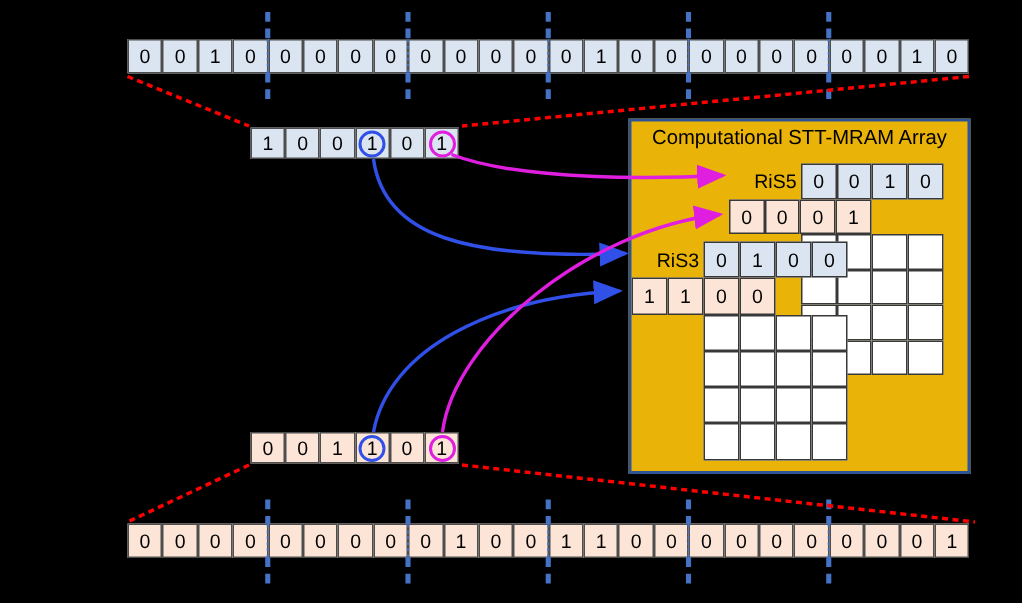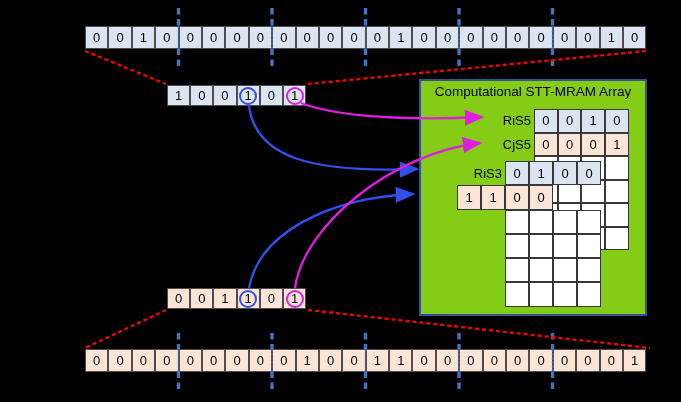--- a/index.html
+++ b/index.html
@@ -15,34 +15,34 @@
   .w24 .cell{width:23.4px;height:23px;}
   .w6  .cell{width:23.2px;height:21px;}
 
   .circle{position:absolute;left:50%;top:50%;width:18px;height:18px;margin:-9px 0 0 -9px;
           border-radius:50%;border:2px solid;box-sizing:border-box;}
   .circle.blue{border-color:#3050e8;}
   .circle.magenta{border-color:#e01ee0;}
 
   
   #mram-box{position:absolute;left:419px;top:79px;width:228px;height:237px;box-sizing:border-box;
-            background:#84cc16;border:2px solid #2f5496;}
+            background:#eab308;border:2px solid #2f5496;}
   #mram-title{margin-top:3px;text-align:center;font-size:13.5px;color:#000;white-space:nowrap;}
   .grid{position:absolute;display:flex;flex-direction:column;}
   .grow{display:flex;}
   .glabel{width:48px;box-sizing:border-box;padding-right:3px;display:flex;align-items:center;
           justify-content:flex-end;font-size:13px;color:#000;}
   .gcell{box-sizing:border-box;border:1.3px solid #383838;display:flex;align-items:center;
          justify-content:center;font-size:13px;color:#000;}
   .gcell.blue{background:#dbe5f1;}
   .gcell.tan{background:#fce5d6;}
   .gcell.white{background:#ffffff;}
   #back-grid{left:65px;top:28px;z-index:1;}
   #back-grid .gcell{width:23.7px;height:23.5px;}
-  #front-grid{left:0px;top:80px;z-index:2;padding-left:36px;}
+  #front-grid{left:0px;top:80px;z-index:2;}
   #front-grid .gcell{width:24px;height:24.3px;}
 
   #overlay{position:absolute;left:0;top:0;z-index:10;pointer-events:none;}
 </style>
 </head>
 <body>
 
 <div id="stage">
 
   <div class="bitrow w24 row-blue" style="left:85px;top:26px;">
@@ -85,21 +85,20 @@
     <div id="mram-title">Computational STT-MRAM Array</div>
     <div id="back-grid" class="grid">
         <div class="grow">
           <div class="glabel">RiS5</div>
           <div class="gcell blue">0</div>
           <div class="gcell blue">0</div>
           <div class="gcell blue">1</div>
           <div class="gcell blue">0</div>
         </div>
         <div class="grow">
-          <div class="glabel">CjS5</div>
           <div class="gcell tan">0</div>
           <div class="gcell tan">0</div>
           <div class="gcell tan">0</div>
           <div class="gcell tan">1</div>
         </div>
         <div class="grow">
           <div class="glabel"></div>
           <div class="gcell white"></div>
           <div class="gcell white"></div>
           <div class="gcell white"></div>

